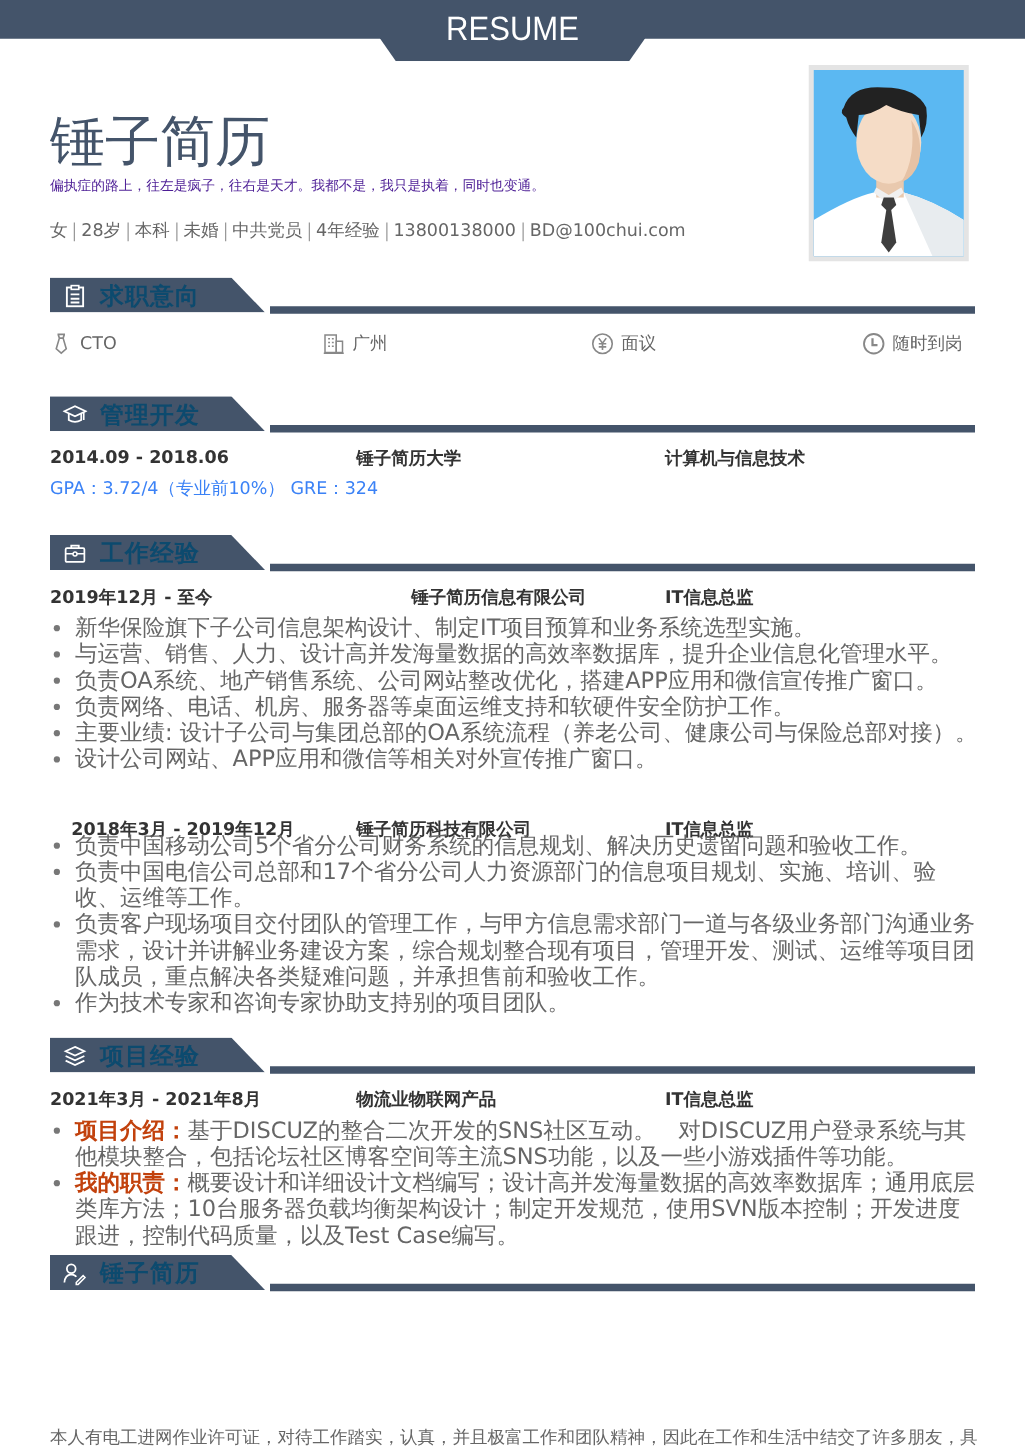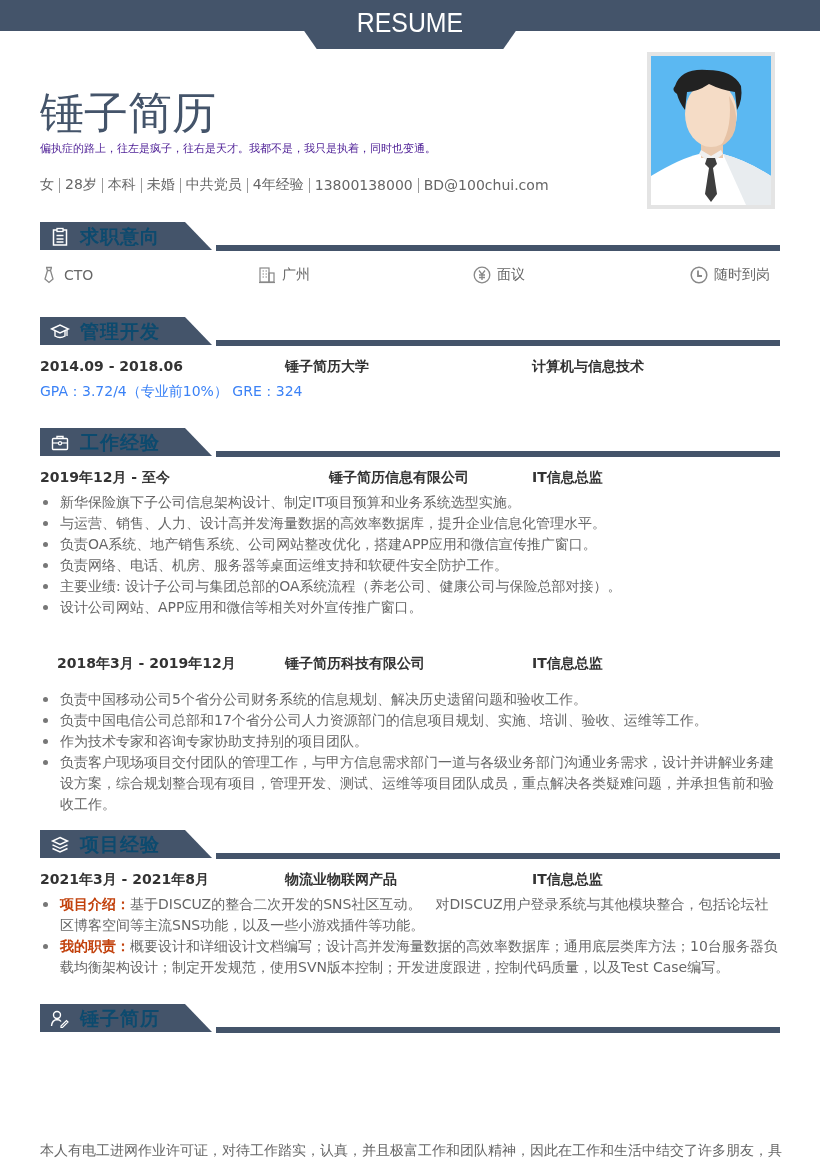--- a/index.html
+++ b/index.html
@@ -27,21 +27,21 @@
   .section-icon { position: absolute; left: 10px; top: 5px; width: 20px; height: 20px; color: #fff; }
   .section-title { position: absolute; left: 40px; top: 2px; font-size: 19px; font-weight: bold; color: #0c4a6e; letter-spacing: 1px; }
 
   .intent-row { position: absolute; left: 40px; top: 266px; width: 740px; height: 20px; font-size: 14px; color: #666; }
   .intent-item { position: absolute; top: 0; display: flex; align-items: center; gap: 6px; }
   .intent-item svg { width: 18px; height: 18px; }
 
   .row3 { position: absolute; left: 40px; width: 740px; font-size: 14px; font-weight: bold; color: #333; }
   .row3 span { position: absolute; top: 0; white-space: nowrap; }
   .text { position: absolute; left: 40px; font-size: 14px; color: #3b82f6; line-height: 21px; }
-  ul.bullets { position: absolute; left: 40px; width: 742px; list-style: none; font-size: 14px; color: #666; line-height: 21px; }
+  ul.bullets { position: absolute; left: 40px; width: 742px; list-style: none; font-size: 18px; color: #666; line-height: 21px; }
   ul.bullets li { position: relative; padding-left: 20px; }
   ul.bullets li::before { content: ""; position: absolute; left: 3px; top: 8px; width: 5px; height: 5px; border-radius: 50%; background: #777; }
   ul.bullets b { color: #c2410c; }
   .para { position: absolute; left: 40px; width: 742px; font-size: 14px; color: #666; line-height: 21px; }
 </style>
 </head>
 <body>
 
 <div class="topbar"></div>
 <div class="topbar-tab"></div>
@@ -168,25 +168,25 @@
   <li>负责网络、电话、机房、服务器等桌面运维支持和软硬件安全防护工作。</li>
   <li>主要业绩: 设计子公司与集团总部的OA系统流程（养老公司、健康公司与保险总部对接）。</li>
   <li>设计公司网站、APP应用和微信等相关对外宣传推广窗口。</li>
 </ul>
 
 <div class="row3" style="top:655px;">
   <span style="left:0;margin-left:17px;">2018年3月 - 2019年12月</span>
   <span style="left:245px;">锤子简历科技有限公司</span>
   <span style="left:492px;">IT信息总监</span>
 </div>
-<ul class="bullets" style="top:689px;">
+<ul class="bullets" style="top:666px;">
   <li>负责中国移动公司5个省分公司财务系统的信息规划、解决历史遗留问题和验收工作。</li>
   <li>负责中国电信公司总部和17个省分公司人力资源部门的信息项目规划、实施、培训、验收、运维等工作。</li>
+  <li>负责客户现场项目交付团队的管理工作，与甲方信息需求部门一道与各级业务部门沟通业务需求，设计并讲解业务建设方案，综合规划整合现有项目，管理开发、测试、运维等项目团队成员，重点解决各类疑难问题，并承担售前和验收工作。</li>
   <li>作为技术专家和咨询专家协助支持别的项目团队。</li>
-  <li>负责客户现场项目交付团队的管理工作，与甲方信息需求部门一道与各级业务部门沟通业务需求，设计并讲解业务建设方案，综合规划整合现有项目，管理开发、测试、运维等项目团队成员，重点解决各类疑难问题，并承担售前和验收工作。</li>
 </ul>
 
 <div class="section-head" style="top:830px;">
   <div class="section-tab"></div>
     <div class="section-line"></div>
   <svg class="section-icon" viewBox="0 0 20 20">
       <path d="M10 2.5 L17.5 6 L10 9.5 L2.5 6 Z" fill="none" stroke="#fff" stroke-width="1.4"></path>
       <path d="M2.5 9.8 L10 13.3 L17.5 9.8" fill="none" stroke="#fff" stroke-width="1.4"></path>
       <path d="M2.5 13.5 L10 17 L17.5 13.5" fill="none" stroke="#fff" stroke-width="1.4"></path>
     </svg>

